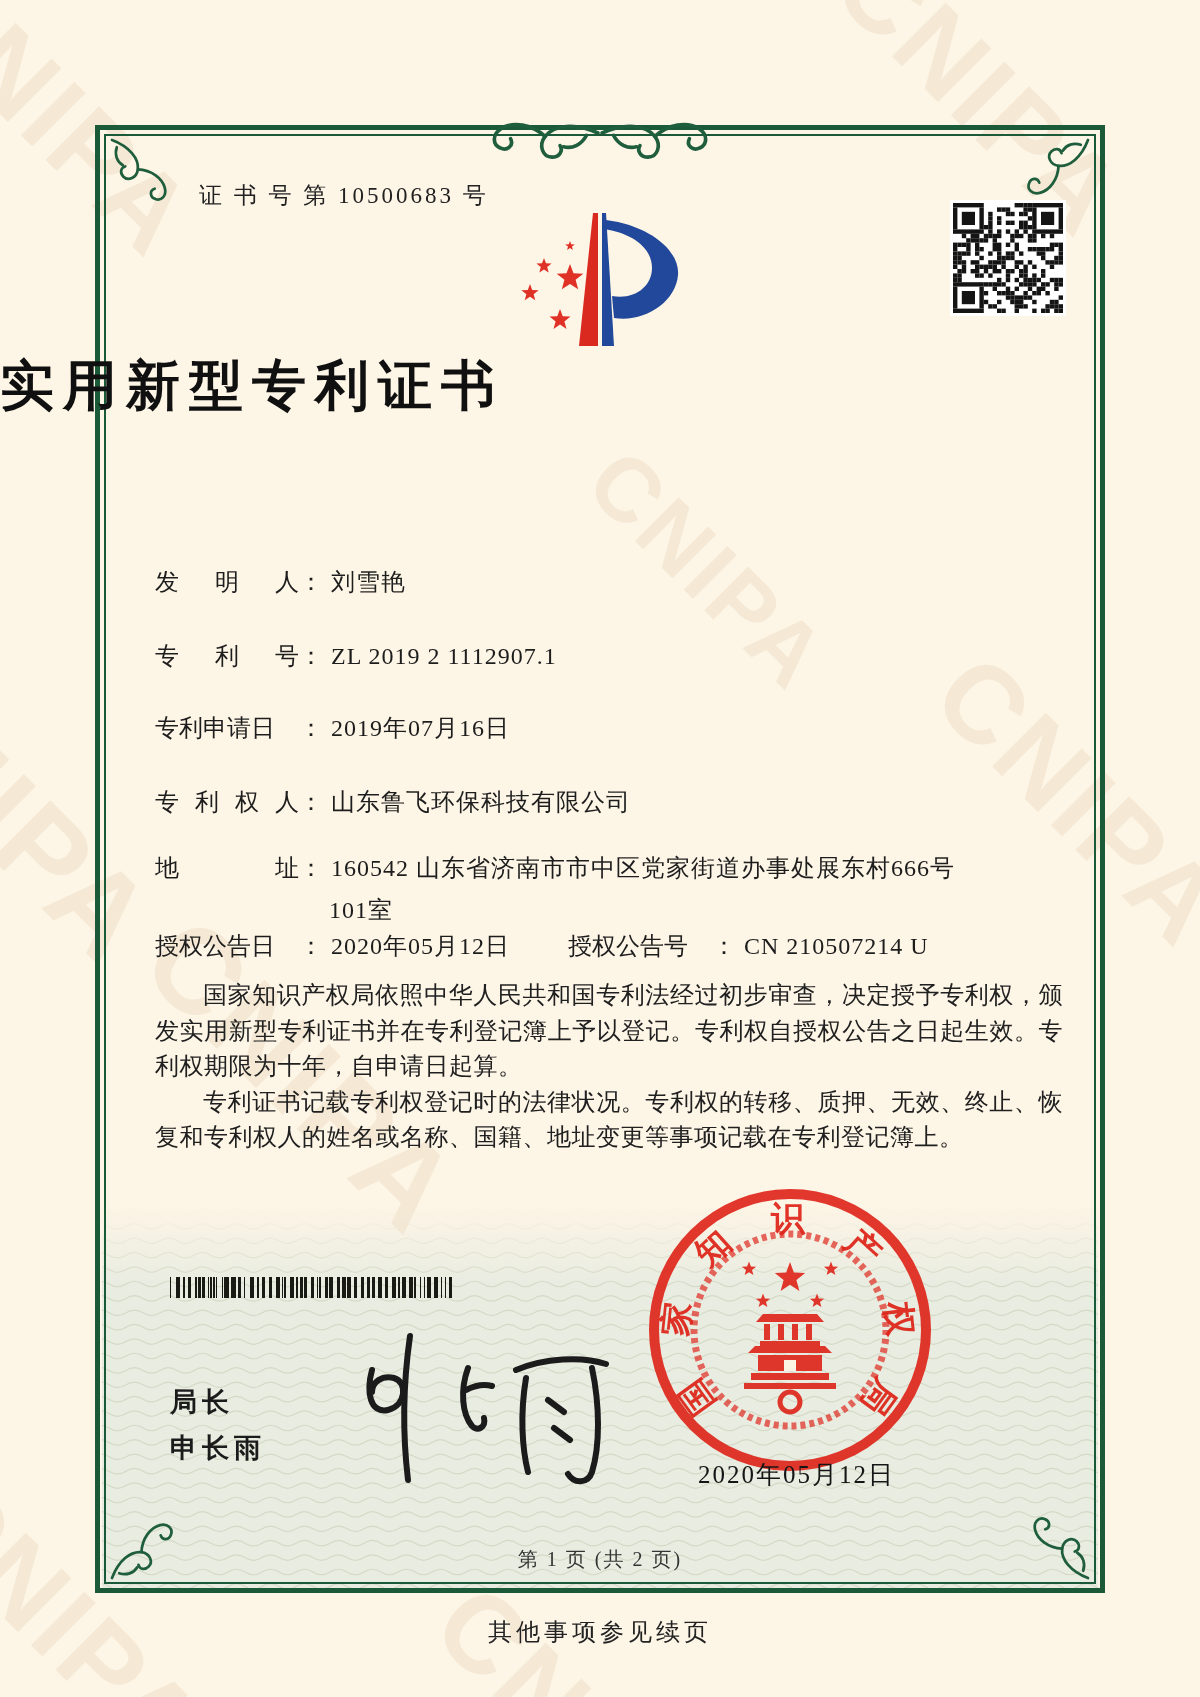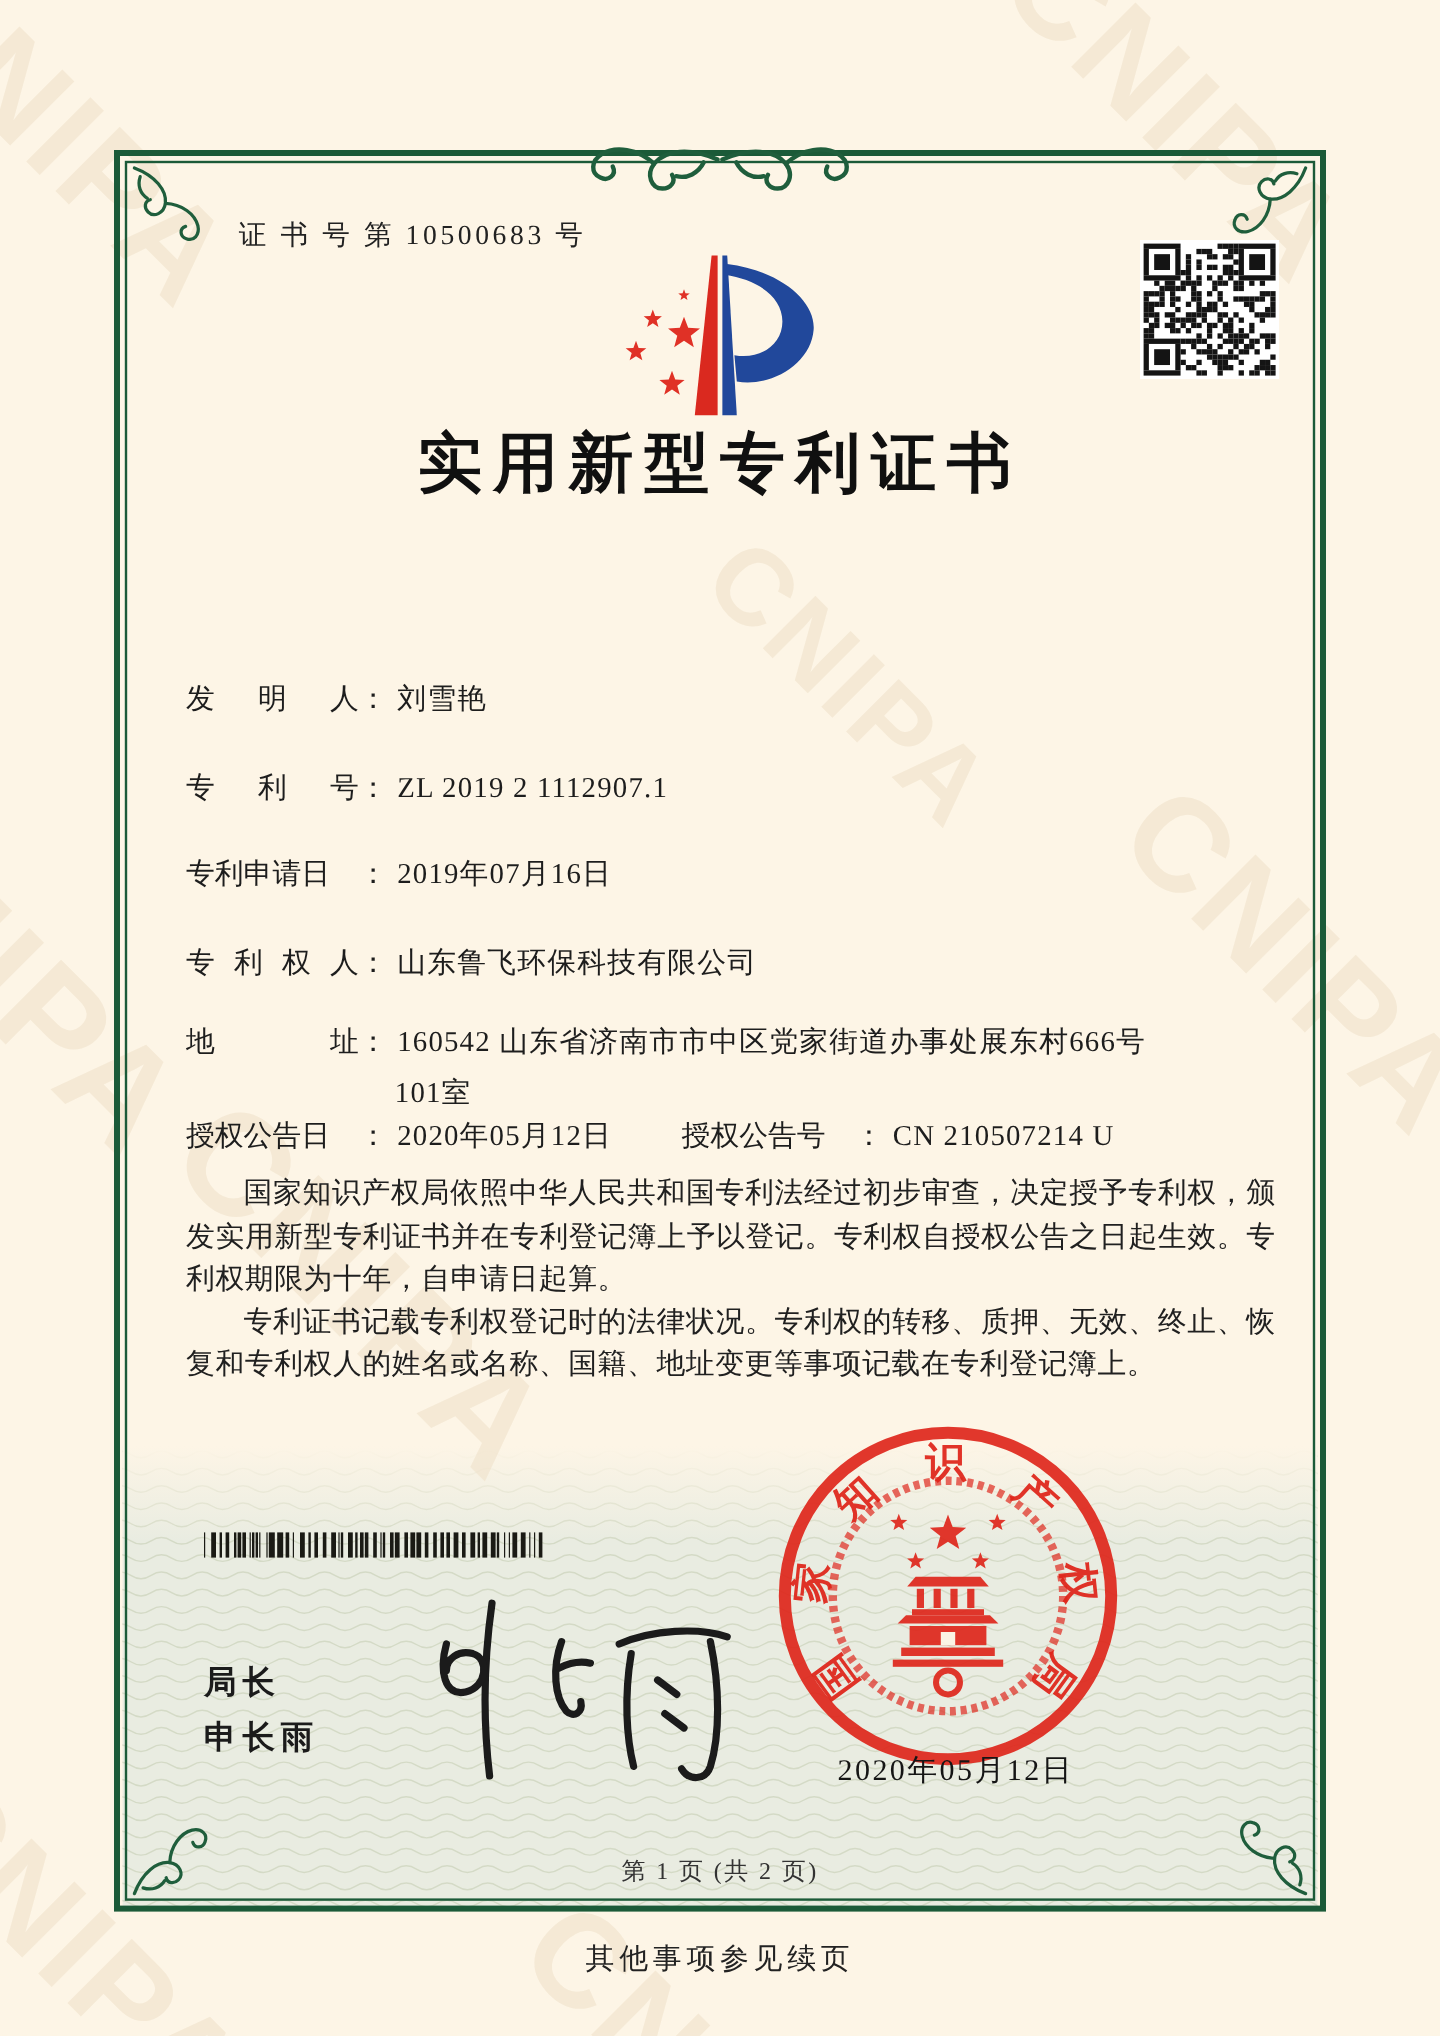--- a/index.html
+++ b/index.html
@@ -10,21 +10,21 @@
   
   .wm{position:absolute;font-family:"Liberation Sans","DejaVu Sans",sans-serif;font-weight:bold;
       color:#f0e2cb;opacity:.6;transform-origin:left top;transform:rotate(45deg);
       letter-spacing:4px;pointer-events:none;}
   
   .frame{position:absolute;left:95px;top:125px;width:1010px;height:1468px;
          border:5px solid #1b5a38;box-sizing:border-box;}
   .frame::before{content:"";position:absolute;inset:4px;border:2px solid #1b5a38;}
   
   .certno{position:absolute;left:155px;top:180px;font-size:23px;letter-spacing:3px;color:#222;margin-left:44px;}
-  .title{position:absolute;left:0;top:350px;width:100%;text-align:center;font-size:54px;
+  .title{position:absolute;left:0;top:350px;width:100%;font-size:54px;
          font-weight:bold;letter-spacing:9px;color:#101010;}
   
   .row{position:absolute;left:155px;font-size:24px;white-space:nowrap;}
   .fl{display:inline-block;width:144px;vertical-align:bottom;color:#1d1d1d;}
   .fl.j{text-align:justify;text-align-last:justify;}
   .fc{display:inline-block;}
   .fv{display:inline-block;margin-left:8px;letter-spacing:1px;}
   .row .grp2{position:absolute;left:413px;top:0;}
   
   .paras{position:absolute;left:155px;top:978px;width:908px;}

